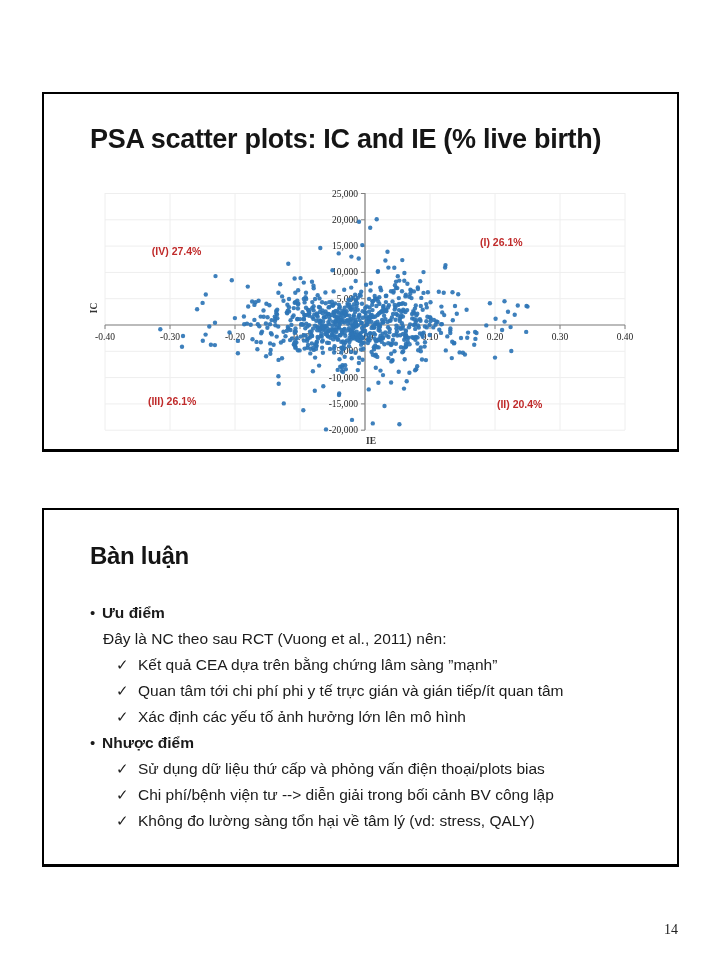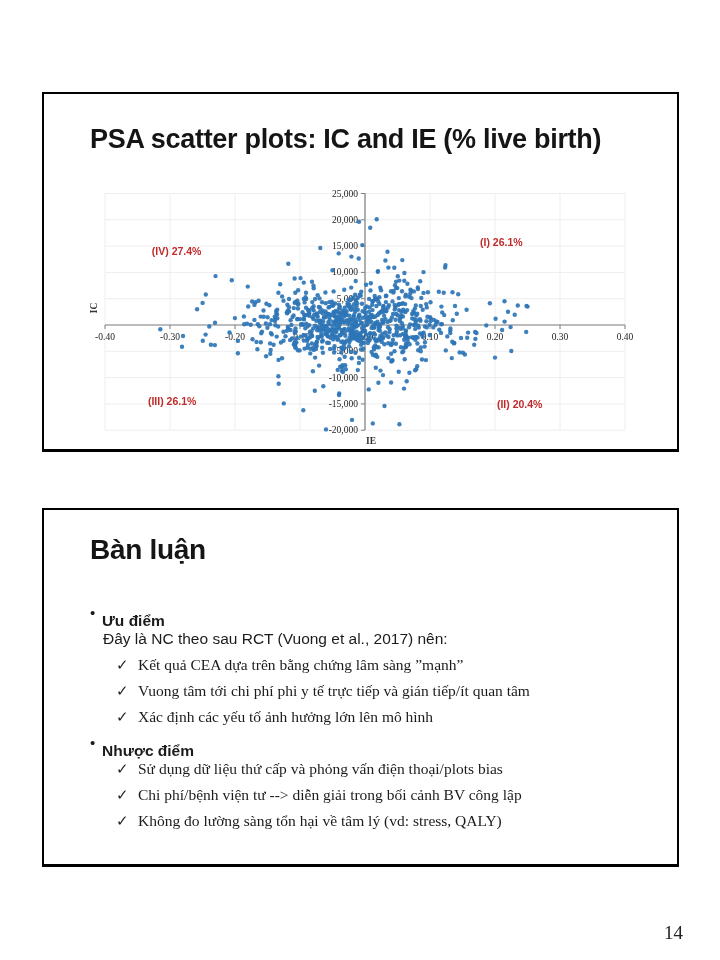--- a/index.html
+++ b/index.html
@@ -5,34 +5,34 @@
   html,body{margin:0;padding:0;background:#ffffff;}
   .page{position:relative;width:720px;height:960px;background:#ffffff;overflow:hidden;
         font-family:"Liberation Sans",sans-serif;color:#1a1a1a;border-radius:16px;}
   .slide{position:absolute;left:42px;width:633px;background:#ffffff;
          border:2px solid #000;border-bottom-width:3px;}
   .slide-top{top:92px;height:355px;}
   .slide-bottom{top:508px;height:354px;}
   .slide-title{position:absolute;left:46px;font-weight:bold;color:#151515;
                letter-spacing:-0.3px;white-space:nowrap;}
   .slide-top .slide-title{top:30px;font-size:27px;}
-  .slide-bottom .slide-title{top:24px;font-size:28px;}
+  .slide-bottom .slide-title{top:32px;font-size:24px;}
   .chart-wrap{position:absolute;left:0;top:0;width:633px;height:351px;}
   .chart-wrap svg{position:absolute;left:0;top:0;}
   .disc-line{position:absolute;height:26px;line-height:26px;font-size:15.5px;
              white-space:nowrap;color:#1b1b1b;}
   .disc-line .bullet{position:absolute;left:46px;top:0;font-size:15px;}
-  .disc-line .btxt{position:absolute;left:58px;top:0;font-weight:bold;margin-top:8px;}
+  .disc-line .btxt{position:absolute;left:58px;top:0;font-weight:bold;}
   .disc-line.plain .txt{position:absolute;left:59px;top:0;}
   .disc-line.check .check-glyph{position:absolute;left:72px;top:0;font-size:15px;color:#222;}
-  .disc-line.check .txt{position:absolute;left:94px;top:0;font-family:Liberation Serif, serif;}
+  .disc-line.check .txt{position:absolute;left:94px;top:0;}
   .footer-author{position:absolute;left:42px;top:966px;font-family:"Liberation Serif",serif;
                  font-size:13.5px;color:#737373;letter-spacing:0.5px;}
   .footer-page{position:absolute;left:664px;top:922px;font-family:"Liberation Serif",serif;
-               font-size:19px;color:#222;}
+               font-size:14px;color:#222;}
 </style>
 </head>
 <body>
 
 <div class="page">
 
   <div class="slide slide-top">
     <div class="slide-title">PSA scatter plots: IC and IE (% live birth)</div>
     <div class="chart-wrap">
       <svg id="scatter-svg" width="633" height="351" viewBox="0 0 633 351">
@@ -949,29 +949,29 @@
   </div>
 
   <div class="slide slide-bottom">
     <div class="slide-title">Bàn luận</div>
     <div id="discussion-list">
         <div class="disc-line bullet" style="top: 90px; left: 0px;">
           <span class="bullet">•</span>
           <span class="btxt">Ưu điểm</span>
         </div>
         <div class="disc-line plain" style="top: 116px; left: 0px;">
-          <span class="txt">Đây là NC theo sau RCT (Vuong et al., 2017) nên:</span>
+          <span class="txt">Đây là NC theo sau RCT (Vuong et al., 2011) nên:</span>
         </div>
         <div class="disc-line check" style="top: 142px; left: 0px;">
           <span class="check-glyph">✓</span>
           <span class="txt">Kết quả CEA dựa trên bằng chứng lâm sàng ”mạnh”</span>
         </div>
         <div class="disc-line check" style="top: 168px; left: 0px;">
           <span class="check-glyph">✓</span>
-          <span class="txt">Vuong tâm tới chi phí phi y tế trực tiếp và gián tiếp/ít quan tâm</span>
+          <span class="txt">Quan tâm tới chi phí phi y tế trực gián và gián tiếp/ít quan tâm</span>
         </div>
         <div class="disc-line check" style="top: 194px; left: 0px;">
           <span class="check-glyph">✓</span>
           <span class="txt">Xác định các yếu tố ảnh hưởng lớn lên mô hình</span>
         </div>
         <div class="disc-line bullet" style="top: 220px; left: 0px;">
           <span class="bullet">•</span>
           <span class="btxt">Nhược điểm</span>
         </div>
         <div class="disc-line check" style="top: 246px; left: 0px;">

